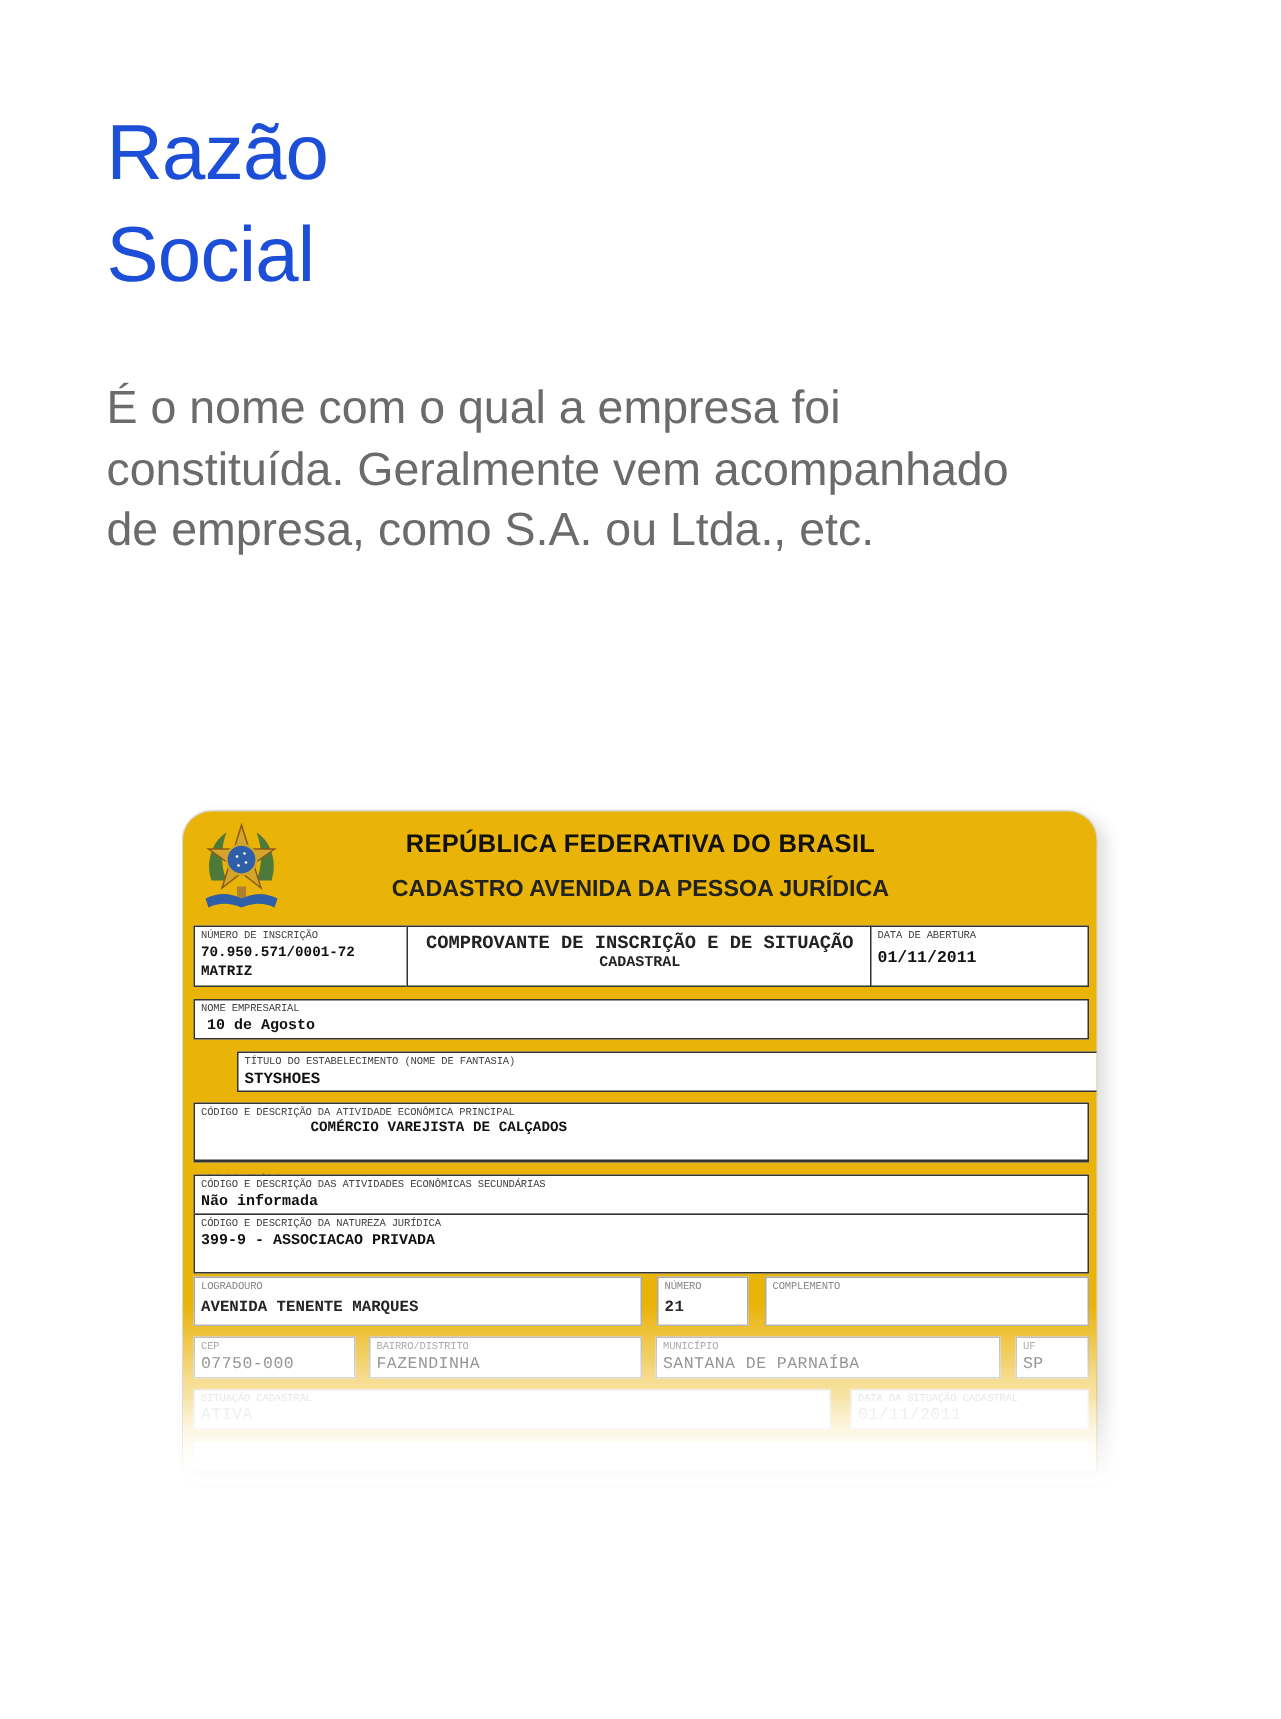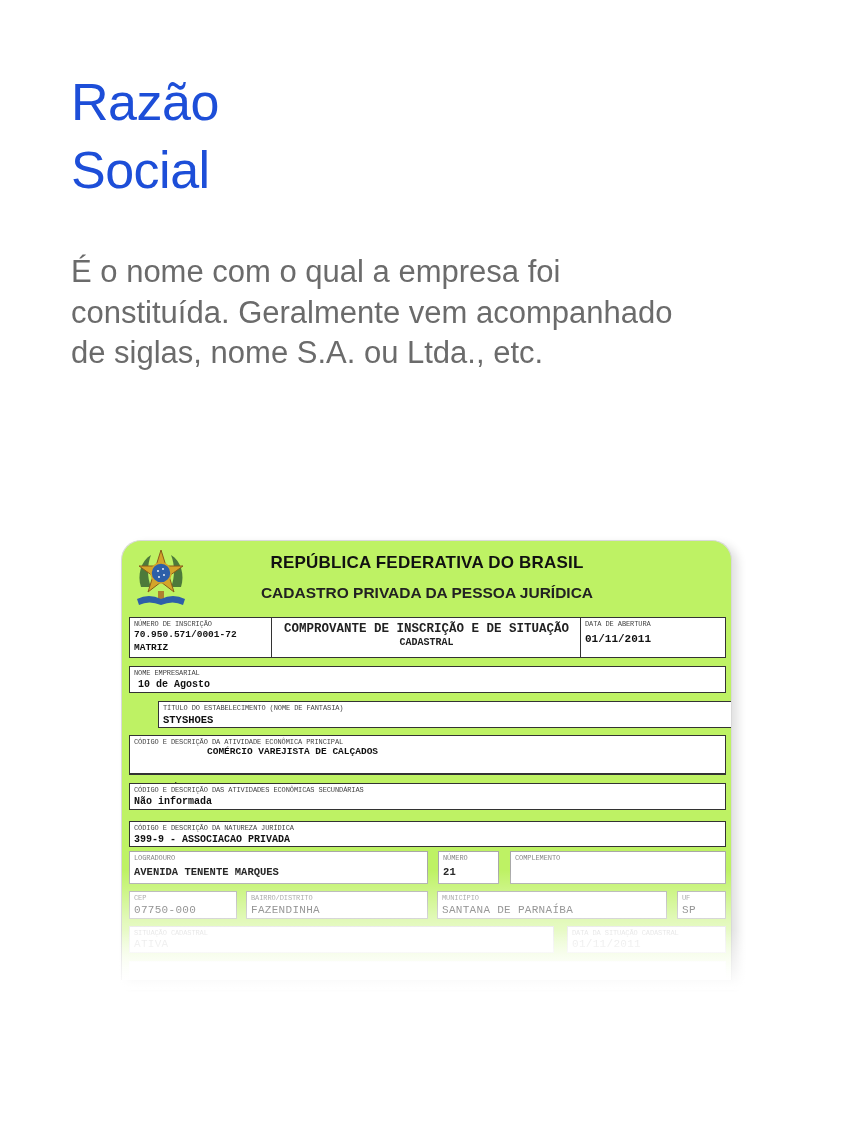--- a/index.html
+++ b/index.html
@@ -14,21 +14,21 @@
     .title span { display: block; }
 
     .desc {
       position: absolute; left: 71px; top: 252px; width: 640px;
       color: #6b6b6b; font-size: 31px; line-height: 40.5px;
       font-family: "Liberation Sans", sans-serif;
     }
 
     .doc {
       position: absolute; left: 121px; top: 540px; width: 611px; height: 440px;
-      background: #bef264; border: 1.5px solid #d9d9d9; border-bottom: none;
+      background: #eab308; border: 1.5px solid #d9d9d9; border-bottom: none;
       border-radius: 20px 20px 0 0;
       box-shadow: 6px 4px 10px rgba(0,0,0,0.12);
       overflow: hidden;
     }
     .doc-fade {
       position: absolute; left: 0; right: 0; bottom: 0; height: 110px;
       background: linear-gradient(to bottom, rgba(255,255,255,0) 0%, rgba(255,255,255,0.55) 45%, rgba(255,255,255,1) 100%);
       pointer-events: none;
     }
     .doc-outer-fade {
@@ -69,40 +69,40 @@
     .box.ghost { border-color: #ececec; border-width: 1px; }
   </style>
 </head>
 <body>
 
 <h1 class="title">
   <span>Razão</span>
   <span>Social</span>
 </h1>
 
-<p class="desc">É o nome com o qual a empresa foi constituída. Geralmente vem acompanhado de siglas, nome S.A. ou Ltda., etc.</p>
+<p class="desc">É o nome com o qual a empresa foi constituída. Geralmente vem acompanhado de empresa, como S.A. ou Ltda., etc.</p>
 
 <div class="doc">
 
   <svg class="emblem" viewBox="0 0 56 66">
     <path d="M8 40 C4 28 8 14 18 8 C14 18 14 30 18 40 Z" fill="#4d7a3a"></path>
     <path d="M48 40 C52 28 48 14 38 8 C42 18 42 30 38 40 Z" fill="#4d7a3a"></path>
     <path d="M28 3 L33 19 L50 19 L36 29 L41 45 L28 35 L15 45 L20 29 L6 19 L23 19 Z" fill="#d4a52a" stroke="#8a5a1a" stroke-width="1"></path>
     <circle cx="28" cy="26" r="10" fill="#2e5fa8"></circle>
     <circle cx="28" cy="26" r="10" fill="none" stroke="#d4a52a" stroke-width="1.5"></circle>
     <circle cx="25" cy="24" r="0.9" fill="#fff"></circle>
     <circle cx="30" cy="22" r="0.9" fill="#fff"></circle>
     <circle cx="31" cy="28" r="0.9" fill="#fff"></circle>
     <circle cx="26" cy="30" r="0.9" fill="#fff"></circle>
     <rect x="25" y="44" width="6" height="10" fill="#b08030"></rect>
     <path d="M4 52 Q16 46 28 52 Q40 46 52 52 L50 58 Q40 53 28 58 Q16 53 6 58 Z" fill="#2e5fa8"></path>
   </svg>
 
   <div class="hdr1">REPÚBLICA FEDERATIVA DO BRASIL</div>
-  <div class="hdr2">CADASTRO PRIVADA DA PESSOA JURÍDICA</div>
+  <div class="hdr2">CADASTRO AVENIDA DA PESSOA JURÍDICA</div>
 
   <div class="box" style="left:7px; top:76px; width:144px; height:41px;">
     <div class="lbl">NÚMERO DE INSCRIÇÃO</div>
     <div class="val" style="top:11px; font-size:9.5px;">70.950.571/0001-72</div>
     <div class="val" style="top:24px; font-size:9.5px;">MATRIZ</div>
   </div>
   <div class="box" style="left:149px; top:76px; width:311px; height:41px;">
     <div style="position:absolute; left:0; right:0; top:4px; text-align:center; font-size:12.5px; font-weight:700; color:#222;">COMPROVANTE DE INSCRIÇÃO E DE SITUAÇÃO</div>
     <div style="position:absolute; left:0; right:0; top:19px; text-align:center; font-size:10px; font-weight:700; color:#222;">CADASTRAL</div>
   </div>
@@ -125,21 +125,21 @@
     <div class="lbl">CÓDIGO E DESCRIÇÃO DA ATIVIDADE ECONÔMICA PRINCIPAL</div>
     <div class="val" style="top:10px; left:7px; font-size:9.5px;margin-top:35px;">5233-7/01</div>
     <div class="val" style="top:10px; left:77px; font-size:9.5px;">COMÉRCIO VAREJISTA DE CALÇADOS</div>
   </div>
 
   <div class="box" style="left:7px; top:242px; width:597px; height:27px;">
     <div class="lbl">CÓDIGO E DESCRIÇÃO DAS ATIVIDADES ECONÔMICAS SECUNDÁRIAS</div>
     <div class="val" style="top:12px; font-size:10px;">Não informada</div>
   </div>
 
-  <div class="box" style="left:7px; top:280px; width:597px; height:26px;">
+  <div class="box" style="left:7px; top:268px; width:597px; height:40px;">
     <div class="lbl">CÓDIGO E DESCRIÇÃO DA NATUREZA JURÍDICA</div>
     <div class="val" style="top:12px; font-size:10px;">399-9 - ASSOCIACAO PRIVADA</div>
   </div>
 
   <div class="box light" style="left:7px; top:310px; width:299px; height:33px;">
     <div class="lbl">LOGRADOURO</div>
     <div class="val" style="top:14px; font-weight:700; color:#222; font-size:10.5px; letter-spacing:0;">AVENIDA TENENTE MARQUES</div>
   </div>
   <div class="box light" style="left:316px; top:310px; width:61px; height:33px;">
     <div class="lbl">NÚMERO</div>

